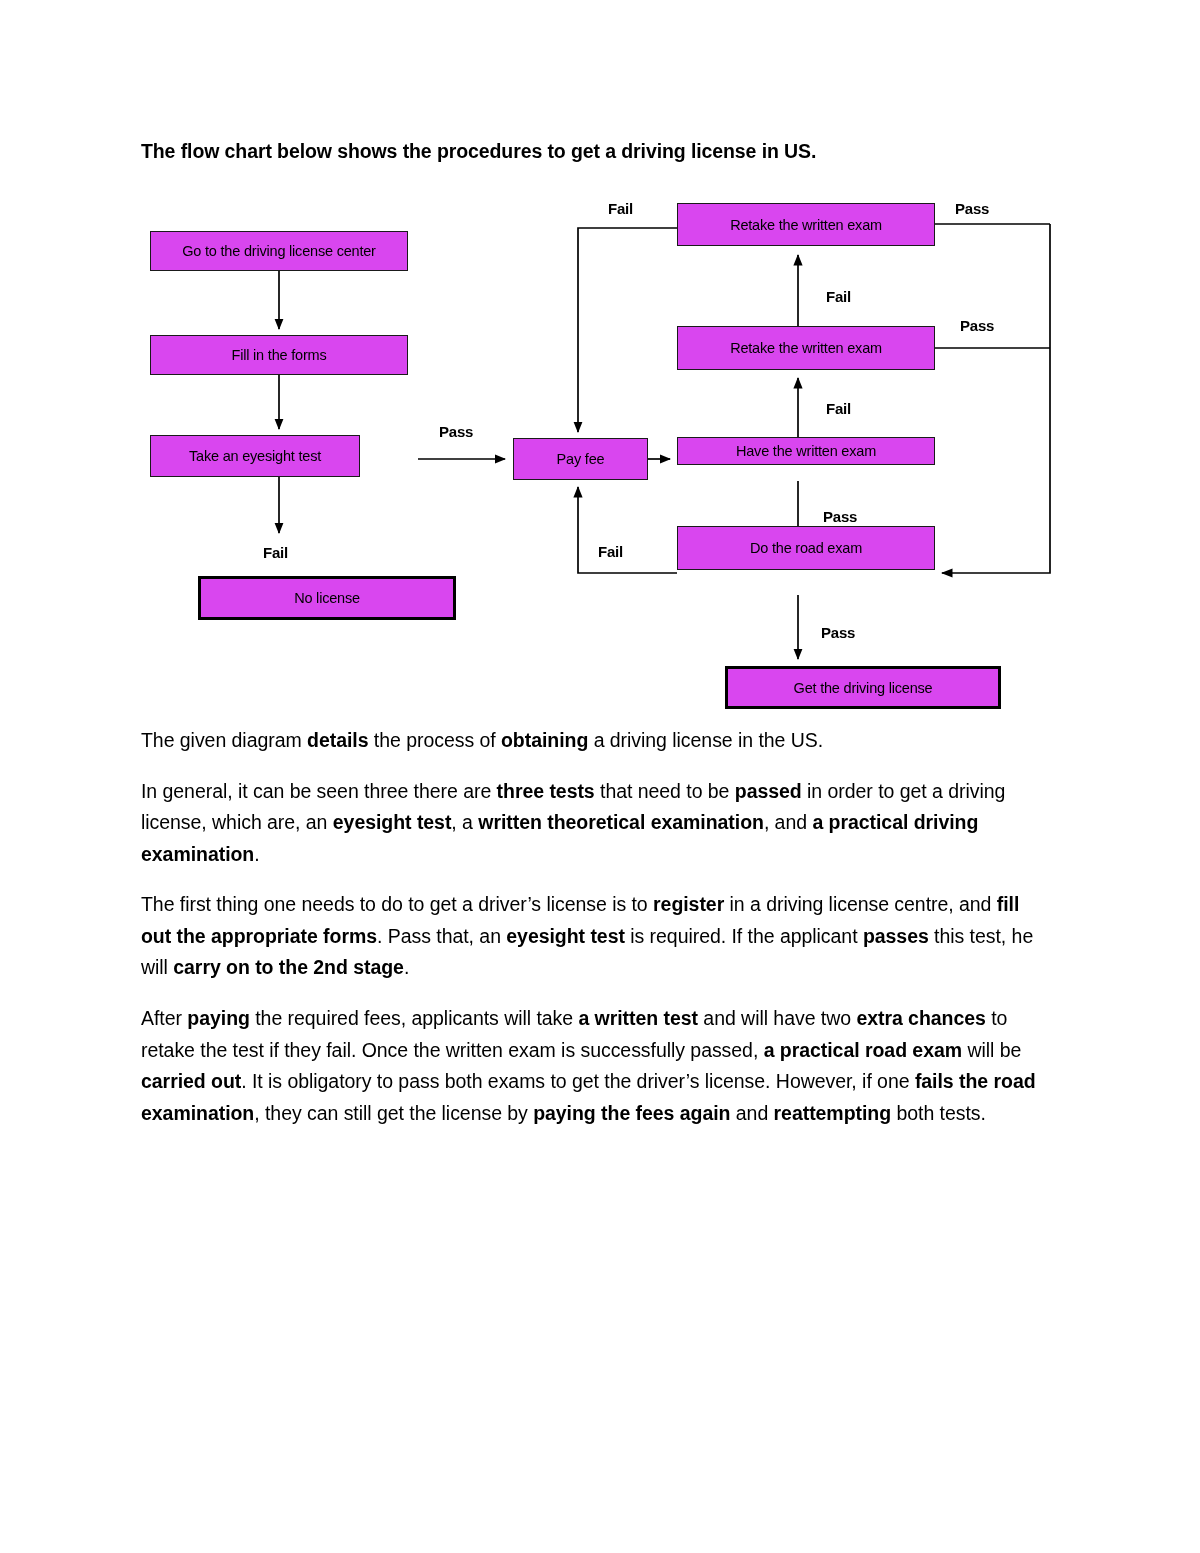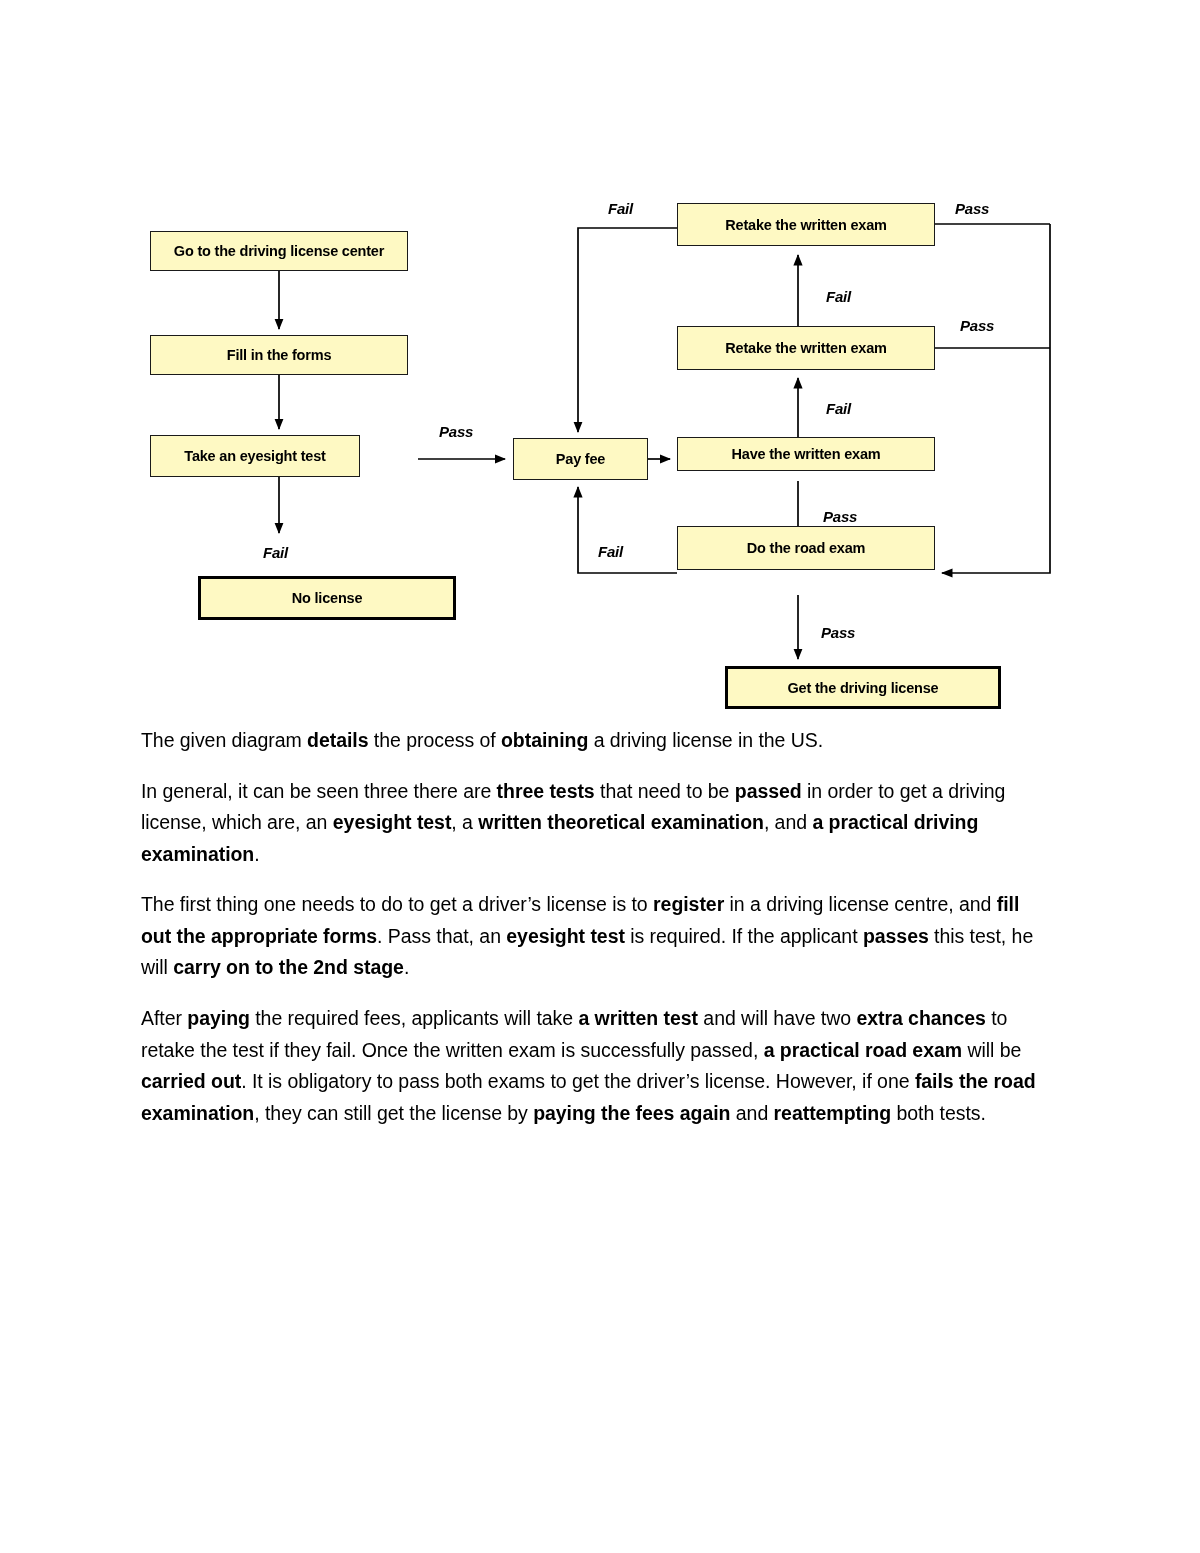--- a/index.html
+++ b/index.html
@@ -18,52 +18,52 @@
     position:absolute; left:141px; top:138px; width:900px;
     font-size:19.5px; font-weight:bold; letter-spacing:-0.1px;
     line-height:1.35;
   }
 
   
   .flow { position:absolute; left:0px; top:0px; width:1200px; height:560px; }
   .fbox {
     position:absolute;
     border:1.6px solid #1a1a1a;
-    background:#fef9c3;
+    background:#d946ef;
     display:flex; align-items:center; justify-content:center;
-    font-size:14.5px; font-weight:bold;
+    font-size:14.5px; font-weight:normal;
     letter-spacing:-0.2px;
     box-sizing:border-box;
     text-align:left;
     white-space:nowrap;
   }
   .fbox.thick { border:3.2px solid #000000;margin-left:48px; }
   .flabel {
     position:absolute;
     font-size:15px; font-weight:bold; letter-spacing:-0.2px;
     white-space:nowrap;
-    font-style:italic;
   }
   .flow svg { position:absolute; left:0; top:0; width:1200px; height:760px; overflow:visible; }
 
   
   .body-copy { position:absolute; left:141px; top:725px; width:900px; }
   .para {
     font-size:19.5px;
     line-height:1.62;
     margin:0 0 19px 0;
     letter-spacing:-0.05px;
   }
   .para b { font-weight:bold; }
 </style>
 </head>
 <body>
 
 <div class="page">
 
+  <div class="doc-title">The flow chart below shows the procedures to get a driving license in US.</div>
 
   <div class="flow" id="flow-root">
     <svg id="flow-edges" viewBox="0 0 1200 760">
       <defs>
         <marker id="ah" markerWidth="10" markerHeight="10" refX="8.4" refY="3.6" orient="auto" markerUnits="userSpaceOnUse">
           <path d="M0,0 L9,3.6 L0,7.2 Z" fill="#000"></path>
         </marker>
         <marker id="ahw" markerWidth="13" markerHeight="13" refX="10.5" refY="4.6" orient="auto" markerUnits="userSpaceOnUse">
           <path d="M0,0 L11.5,4.6 L0,9.2 Z" fill="#000"></path>
         </marker>
@@ -108,21 +108,21 @@
       </div>
       <div class="fbox" style="left: 150px; top: 435px; width: 210px; height: 42px;">
         <span>Take an eyesight test</span>
       </div>
       <div class="fbox thick" style="left: 150px; top: 576px; width: 258px; height: 44px;">
         <span>No license</span>
       </div>
       <div class="fbox" style="left: 513px; top: 438px; width: 135px; height: 42px;">
         <span>Pay fee</span>
       </div>
-      <div class="fbox" style="left: 677px; top: 437px; width: 258px; height: 34px;">
+      <div class="fbox" style="left: 677px; top: 437px; width: 258px; height: 28px;">
         <span>Have the written exam</span>
       </div>
       <div class="fbox" style="left: 677px; top: 326px; width: 258px; height: 44px;">
         <span>Retake the written exam</span>
       </div>
       <div class="fbox" style="left: 677px; top: 203px; width: 258px; height: 43px;">
         <span>Retake the written exam</span>
       </div>
       <div class="fbox" style="left: 677px; top: 526px; width: 258px; height: 44px;">
         <span>Do the road exam</span>

